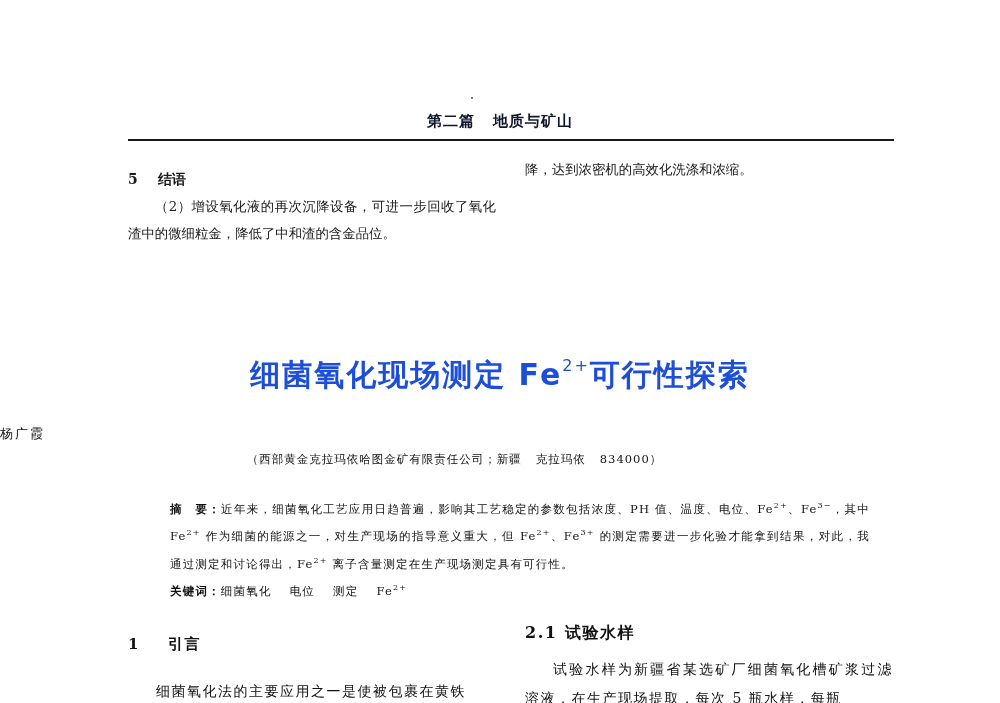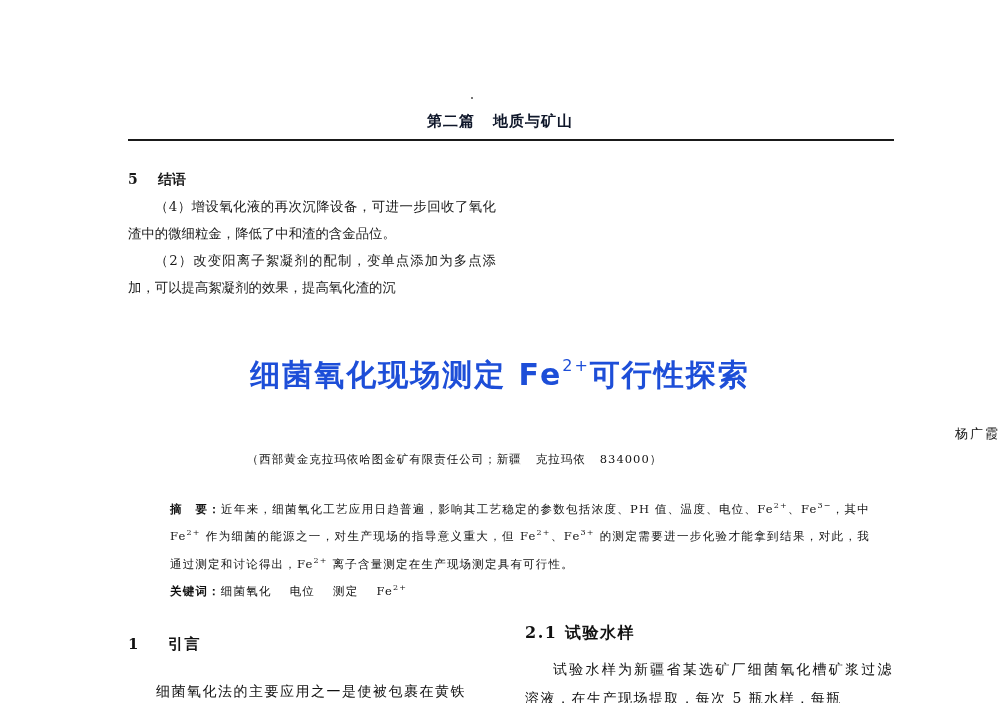--- a/index.html
+++ b/index.html
@@ -47,21 +47,21 @@
       text-align: center;
       font-family: "DejaVu Sans", "Liberation Sans", sans-serif;
       font-weight: bold;
       font-size: 30px;
       letter-spacing: 2px;
       color: #1d4ed8;
     }
     .title sup { font-size: 16px; font-weight: normal; vertical-align: 14px; }
     .author {
       left: 0; width: 1000px; top: 425px;
-      text-align: right;
+      text-align: left;
       font-size: 13px;
       letter-spacing: 2px;
     }
     .affiliation {
       left: 0; width: 909px; top: 452px;
       text-align: center;
       font-size: 11.5px;
       letter-spacing: 1px;
     }
     .affiliation .sp { display: inline-block; width: 14px; }
@@ -98,25 +98,25 @@
 
 <div class="abs running-header">
   <span>第二篇</span><span class="gap"></span><span>地质与矿山</span>
 </div>
 <div class="abs header-rule"></div>
 
 <div class="col col-left">
   <div class="sec-heading">
     <span class="num">5</span><span>结语</span>
   </div>
-  <p class="para">（4）增设氧化液的再次沉降设备，可进一步回收了氧化渣中的微细粒金，降低了中和渣的含金品位。</p>
-  <p class="para">（2）改变阳离子絮凝剂的配制，变单点添加为多点添加，可以提高絮凝剂的效果，提高氧化渣的沉</p>
+  <p class="para">（2）增设氧化液的再次沉降设备，可进一步回收了氧化渣中的微细粒金，降低了中和渣的含金品位。</p>
 </div>
 
 <div class="col col-right">
+  <p class="para noindent">降，达到浓密机的高效化洗涤和浓缩。</p>
 </div>
 
 <div class="abs title">
   <span>细菌氧化现场测定 Fe</span><sup>2+</sup><span>可行性探索</span>
 </div>
 
 <div class="abs author">杨广霞</div>
 
 <div class="abs affiliation">
   <span>（西部黄金克拉玛依哈图金矿有限责任公司；新疆</span><span class="sp"></span><span>克拉玛依</span><span class="sp"></span><span>834000）</span>

